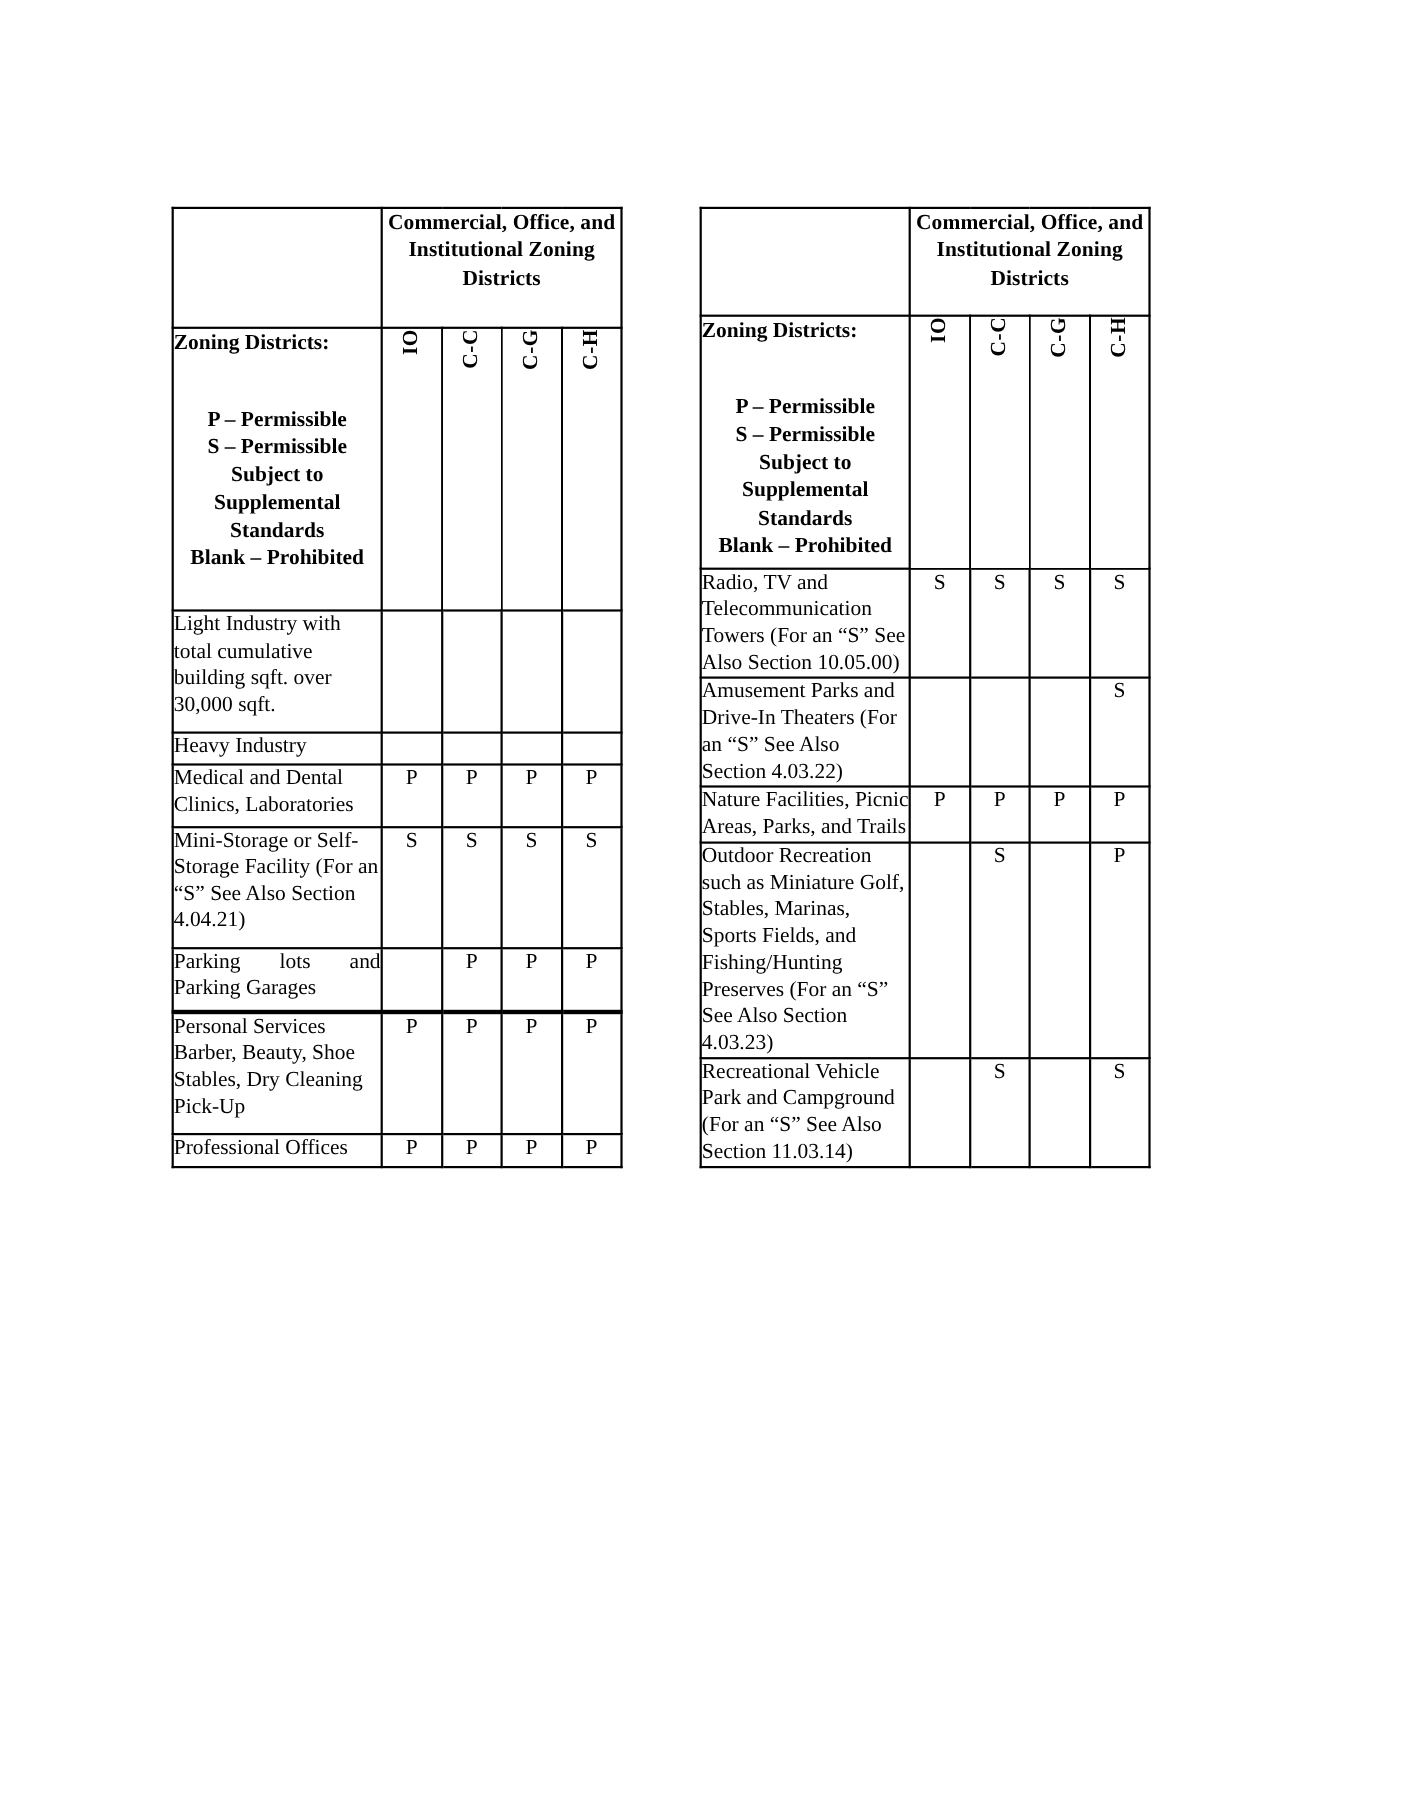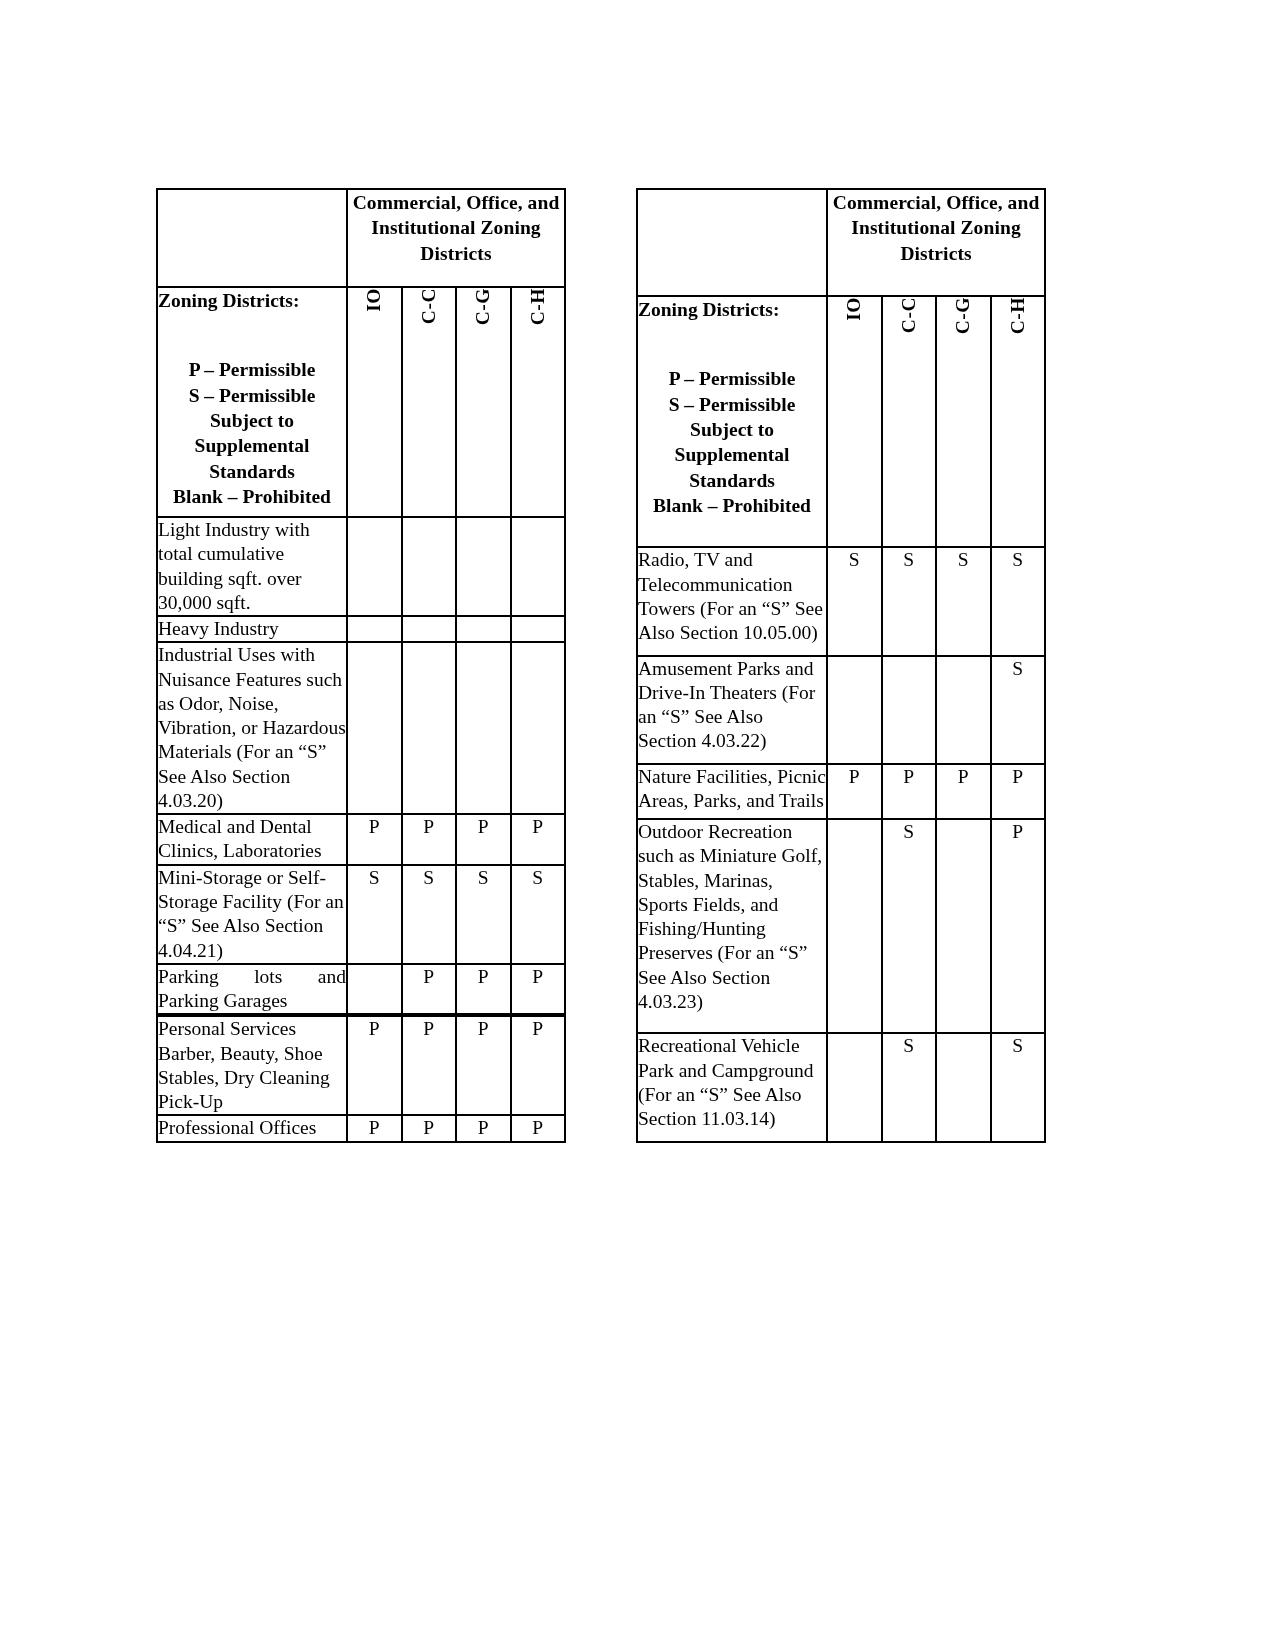--- a/index.html
+++ b/index.html
@@ -169,27 +169,20 @@
             <td class="val-cell"></td>
           </tr>
           <tr>
             <td class="use-cell">Heavy Industry</td>
             <td class="val-cell"></td>
             <td class="val-cell"></td>
             <td class="val-cell"></td>
             <td class="val-cell"></td>
           </tr>
           <tr>
-            <td class="use-cell">Industrial Uses with Nuisance Features such as Odor, Noise, Vibration, or Hazardous Materials (For an “S” See Also Section 4.03.20)</td>
-            <td class="val-cell"></td>
-            <td class="val-cell"></td>
-            <td class="val-cell"></td>
-            <td class="val-cell"></td>
-          </tr>
-          <tr>
             <td class="use-cell">Medical and Dental Clinics, Laboratories</td>
             <td class="val-cell">P</td>
             <td class="val-cell">P</td>
             <td class="val-cell">P</td>
             <td class="val-cell">P</td>
           </tr>
           <tr>
             <td class="use-cell">Mini-Storage or Self-Storage Facility (For an “S” See Also Section 4.04.21)</td>
             <td class="val-cell">S</td>
             <td class="val-cell">S</td>

